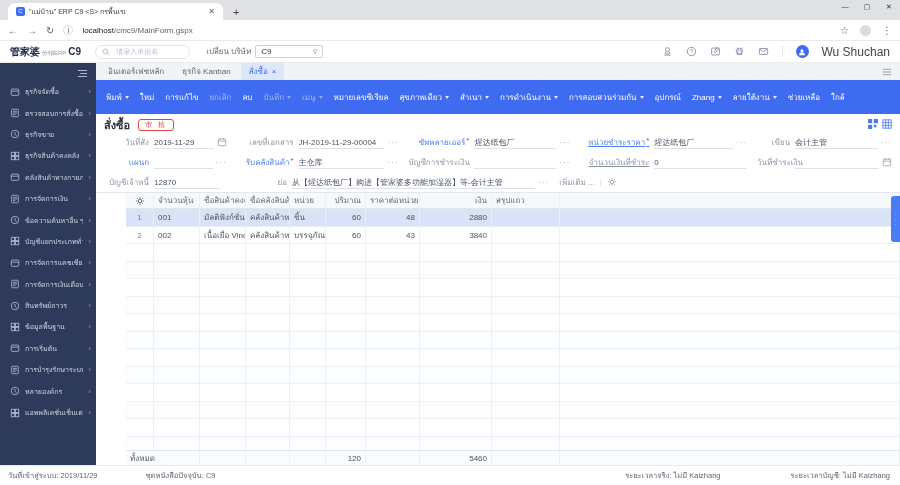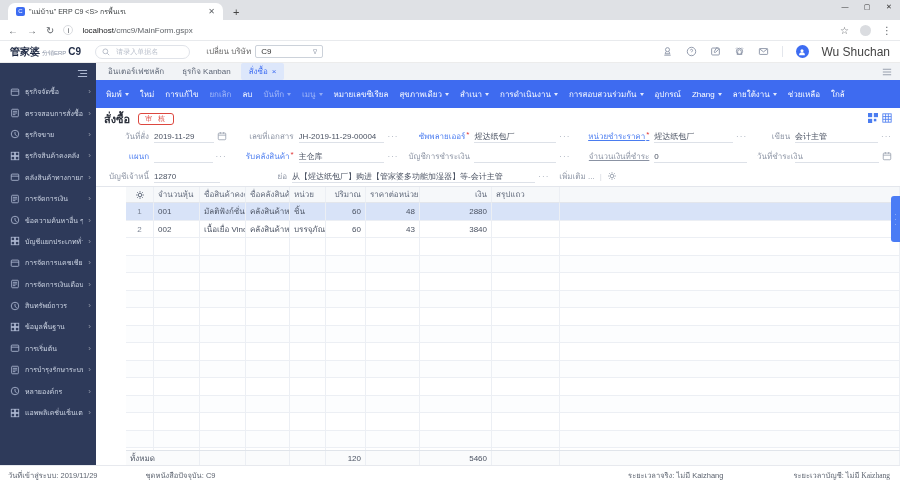--- a/index.html
+++ b/index.html
@@ -53,21 +53,21 @@
   .side-label{flex:1;font-size:7px;white-space:nowrap;overflow:hidden;color:#cdd5e4;}
   .side-chev{color:rgba(255,255,255,.45);font-size:8px;flex:none;}
 
   
   .content{position:absolute;left:96px;top:63px;width:804px;height:404px;background:#fff;display:flex;flex-direction:column;}
   .doctabs{height:17px;background:#f1f3f6;display:flex;align-items:center;padding:0 4px;gap:16px;flex:none;}
   .doctab{display:flex;align-items:center;gap:4px;padding:2px 8px;border-radius:2px;color:#5c6575;}
   .doctab.active{background:#dde7fb;color:#3d6cf2;}
   .tabx{font-size:8px;}
   .doctabs-more{margin-left:auto;color:#98a0ae;display:flex;padding-right:4px;}
-  .toolbar{height:28px;background:#3e6bf0;display:flex;align-items:center;padding:0 10px;gap:11px;flex:none;white-space:nowrap;overflow:hidden;}
+  .toolbar{height:34px;background:#3e6bf0;display:flex;align-items:center;padding:0 10px;gap:11px;flex:none;white-space:nowrap;overflow:hidden;}
   .tbi{color:#fff;display:flex;align-items:center;gap:3px;cursor:default;}
   .tbi.dis{color:rgba(255,255,255,.5);}
   .caret{width:0;height:0;border-left:2.5px solid transparent;border-right:2.5px solid transparent;border-top:3px solid currentColor;opacity:.85;}
 
   
   .formwrap{flex:none;height:78px;padding:3px 8px 0 8px;position:relative;}
   .form-title-row{display:flex;align-items:center;height:15px;gap:8px;}
   .form-title{font-size:11px;font-weight:bold;color:#2a2f3a;}
   .stamp{border:1px solid #d9342b;color:#d9342b;border-radius:3px;padding:0px 6px;font-size:7px;letter-spacing:2px;opacity:.9;}
   .qr-icons{position:absolute;right:8px;top:5px;display:flex;gap:4px;color:#4a7cf0;}
@@ -104,21 +104,21 @@
   
   .drawer{position:absolute;right:0;top:196px;width:9px;height:46px;background:#4a7cf5;border-radius:3px 0 0 3px;
     color:#fff;display:flex;flex-direction:column;align-items:center;justify-content:center;font-size:6px;line-height:5px;}
 
   
   .statusbar{position:absolute;left:0;bottom:2px;width:900px;height:18px;background:#fff;border-top:1px solid #e7e9ee;
     display:flex;align-items:center;color:#5d6470;font-size:7.5px;}
   .sb1{margin-left:8px;}
   .sb2{margin-left:48px;}
   .sb3{margin-left:auto;}
-  .sb4{margin-left:70px;margin-right:10px;font-family:Liberation Serif, serif;}
+  .sb4{margin-left:70px;margin-right:10px;}
 </style>
 </head>
 <body>
 
 <div class="screen">
 
   <div class="tabstrip">
     <div class="btab">
       <span class="favicon">C</span>
       <span class="btab-title">"แม่บ้าน" ERP C9 &lt;S&gt; กรพื้นเรเ</span>

